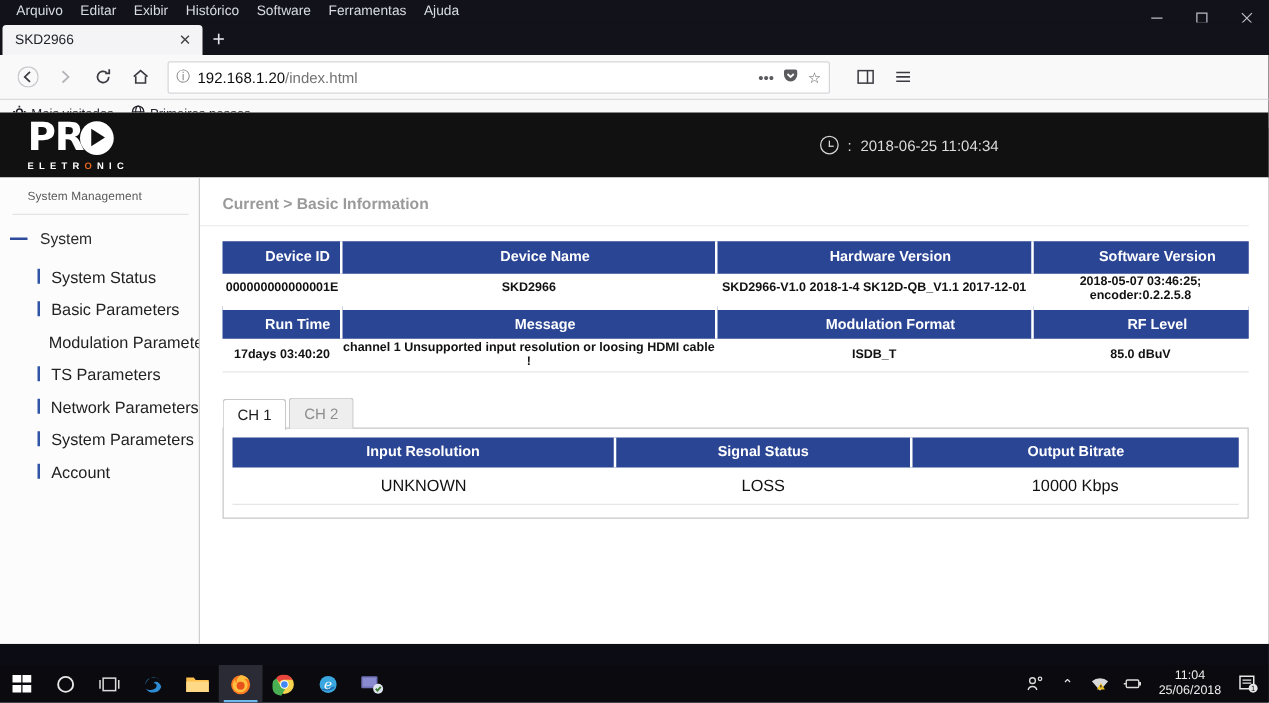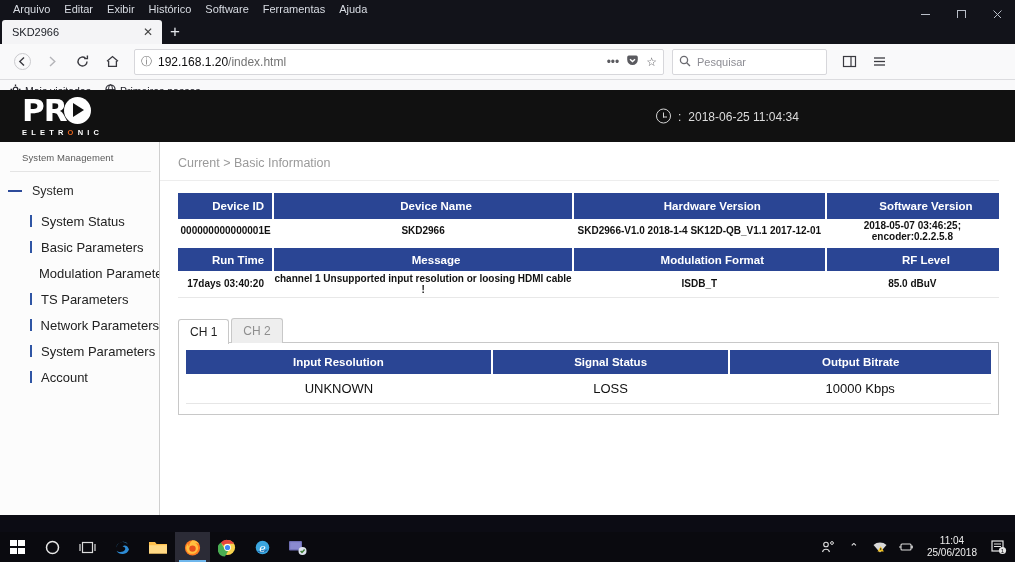--- a/index.html
+++ b/index.html
@@ -145,21 +145,21 @@
     font-size: 13px; color: #222; white-space: nowrap;
   }
   .bar { display: inline-block; width: 2px; height: 12px; background: #2f55a4; }
 
   
   .main {
     flex: 1; background: #fff; padding: 0; overflow: hidden; position: relative;
   }
   .crumb {
     font-size: 12.5px; color: #9a9a9a; padding: 14px 0 10px 18px;
-    border-bottom: 1px solid #ededed; margin-right: 16px;
+    border-bottom: 1px solid #ededed; margin-right: 16px; font-weight: bold;
   }
   .tablewrap { padding: 12px 16px 0 18px; }
   table.info { width: 100%; border-collapse: collapse; table-layout: fixed; }
   table.info th {
     background: #2a4594; color: #fff; font-size: 11.5px; font-weight: bold;
     height: 26px; border-right: 2px solid #fff; text-align: center; padding-left: 26px;
   }
   table.info th:last-child { border-right: none; }
   table.info td {
     font-size: 10px; color: #111; height: 26px; text-align: center;
@@ -292,29 +292,20 @@
           <span>
             <svg width="13" height="13" viewBox="0 0 13 13">
                 <path d="M1.2 3.2 a1.6 1.6 0 0 1 1.6-1.6 h7.4 a1.6 1.6 0 0 1 1.6 1.6 v2.6 a5.3 5.3 0 0 1 -10.6 0 z" fill="#5a5a5f"></path>
                 <path d="M4 5.2 L6.5 7.6 L9 5.2" fill="none" stroke="#fff" stroke-width="1.4"></path>
               </svg>
           </span>
           <span>☆</span>
         </span>
       </div>
 
-      <div class="searchbar">
-        <span>
-          <svg width="12" height="12" viewBox="0 0 12 12">
-              <circle cx="5" cy="5" r="3.6" fill="none" stroke="#6a6a70" stroke-width="1.3"></circle>
-              <line x1="7.7" y1="7.7" x2="11" y2="11" stroke="#6a6a70" stroke-width="1.3"></line>
-            </svg>
-        </span>
-        <span class="ph">Pesquisar</span>
-      </div>
 
       <div class="rightbtns">
         <div class="navbtn">
           <svg width="15" height="15" viewBox="0 0 15 15">
               <rect x="1.5" y="2.5" width="12" height="10" fill="none" stroke="#3a3a40" stroke-width="1.2"></rect>
               <line x1="9" y1="2.5" x2="9" y2="12.5" stroke="#3a3a40" stroke-width="1.2"></line>
             </svg>
         </div>
         <div class="navbtn">
           <svg width="15" height="15" viewBox="0 0 15 15">

